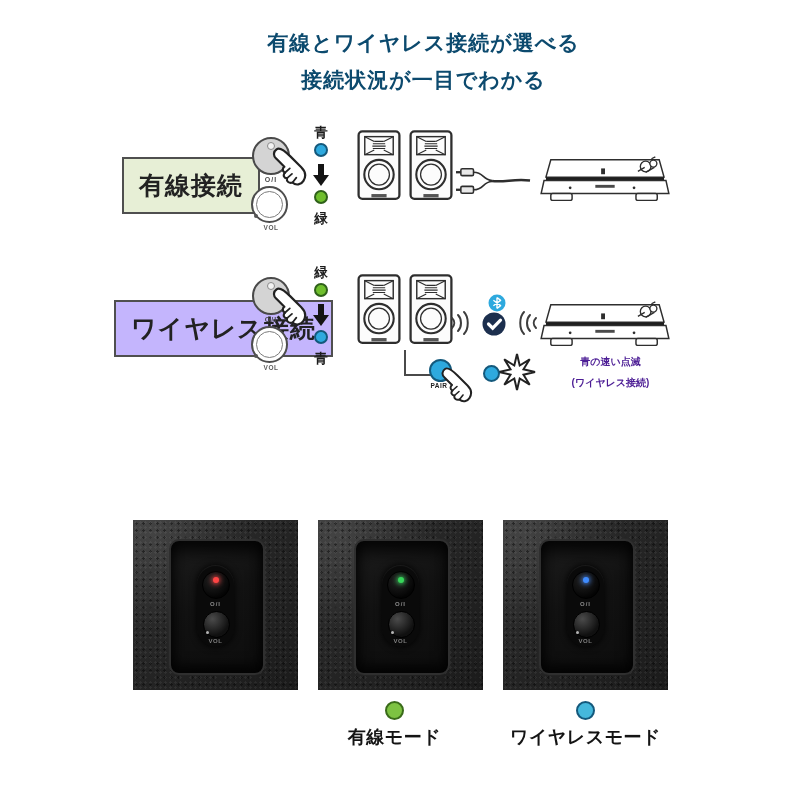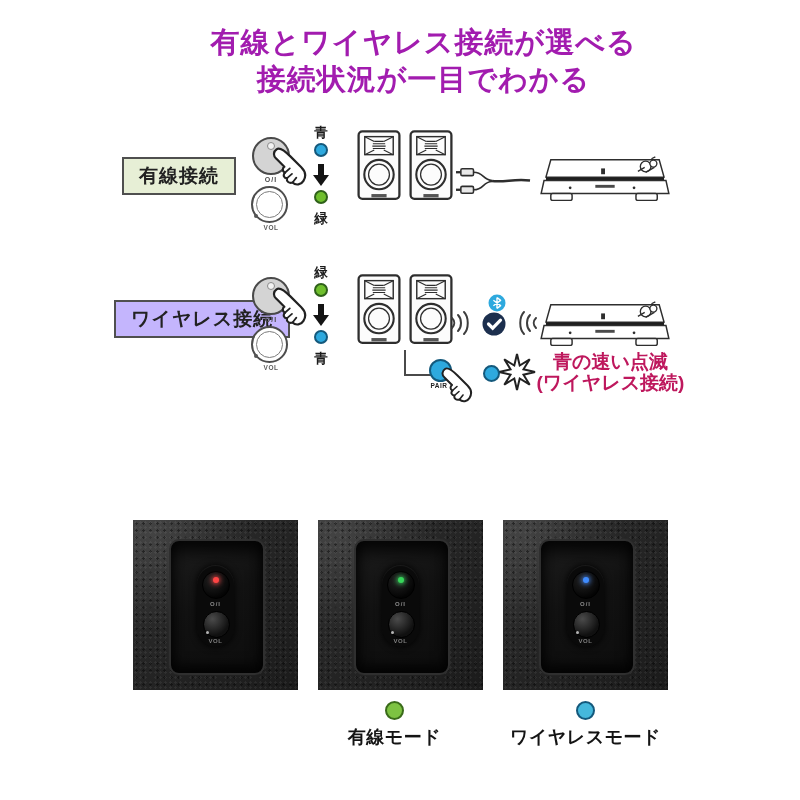--- a/index.html
+++ b/index.html
@@ -2,25 +2,25 @@
 <html><head>
 <meta charset="utf-8">
 <style>
   html,body{margin:0;padding:0;background:#fff;}
   #canvas{
     position:relative;width:800px;height:800px;background:#fff;overflow:hidden;
     font-family:"Liberation Sans","DejaVu Sans",sans-serif;color:#1a1a1a;
   }
   .abs{position:absolute;}
   
-  .big-title{left:0;right:0;text-align:center;font-size:29px;font-weight:bold;line-height:37px;color:#a21caf;letter-spacing:1px;padding-left:47px;}
+  .big-title{left:0;right:0;text-align:center;font-size:21px;font-weight:bold;line-height:37px;color:#0c4a6e;letter-spacing:1px;padding-left:47px;}
   #intro-title{top:24px;}
   #led-title{top:420px;}
   
-  .tag{font-size:19px;font-weight:bold;color:#222;border:2px solid #4f4f4f;padding:4px 15px;letter-spacing:1px;}
+  .tag{font-size:25px;font-weight:bold;color:#222;border:2px solid #4f4f4f;padding:10px 15px;letter-spacing:1px;}
   #tag-wired{left:122px;top:157px;background:#e7efd6;}
   #tag-wireless{left:114px;top:300px;background:#c4b5fd;}
   
   .ka{width:78px;height:112px;}
   #ka1{left:240px;top:131px;} #ka2{left:240px;top:271px;}
   .ka-pwr{position:absolute;left:12px;top:6px;width:34px;height:34px;border-radius:50%;background:#d4d4d4;border:2px solid #4a4a4a;}
   .ka-pwr-dot{position:absolute;left:50%;top:3px;transform:translateX(-50%);width:6px;height:6px;border-radius:50%;background:#f3f3f3;border:1px solid #8a8a8a;}
   .ka-oi{position:absolute;left:0;top:45px;width:62px;text-align:center;font-size:7px;font-weight:bold;color:#4a4a4a;letter-spacing:1px;}
   .ka-vol-ring{position:absolute;left:11px;top:55px;width:33px;height:33px;border-radius:50%;border:2.5px solid #4d4d4d;background:#fff;}
   .ka-vol-inner{position:absolute;inset:3px;border-radius:50%;border:1.5px solid #7c7c7c;}
@@ -44,21 +44,21 @@
   #cable1{left:455px;top:163px;}
   #tt1{left:537px;top:151px;} #tt2{left:537px;top:296px;}
   
   #bt-cluster{left:448px;top:291px;}
   #pair-connector{left:404px;top:350px;width:26px;height:24px;border-left:2px solid #4a4a4a;border-bottom:2px solid #4a4a4a;}
   #pair-btn{left:429px;top:359px;width:19px;height:19px;border-radius:50%;background:#2ea9de;border:2px solid #14597c;}
   #pair-label{left:415px;top:382px;width:48px;text-align:center;font-size:6.5px;font-weight:bold;color:#222;letter-spacing:.5px;}
   #pair-hand{left:437px;top:366px;width:44px;height:44px;}
   #burst{left:489px;top:344px;}
   #blink-dot{left:483px;top:365px;width:13px;height:13px;border-radius:50%;background:#2ea9de;border:2px solid #14597c;}
-  #blink-caption{left:528px;top:351px;width:165px;text-align:center;font-size:19px;font-weight:bold;line-height:21px;color:#be185d;}
+  #blink-caption{left:528px;top:351px;width:165px;text-align:center;font-size:10px;font-weight:bold;line-height:21px;color:#4c1d95;}
   
   .photo-card{top:520px;width:165px;height:170px;background-color:#262626;
     background-image:
       radial-gradient(rgba(255,255,255,.06) 1px, transparent 1.3px),
       radial-gradient(rgba(0,0,0,.4) 1px, transparent 1.3px),
       radial-gradient(circle at 12% 8%, rgba(255,255,255,.10), transparent 45%),
       linear-gradient(135deg,#303030 0%,#232323 55%,#1b1b1b 100%);
     background-size:5px 5px,7px 7px,100% 100%,100% 100%;}
   #photo1{left:133px;} #photo2{left:318px;} #photo3{left:503px;}
   .recess{position:absolute;left:36px;top:19px;width:92px;height:132px;border-radius:10px;

